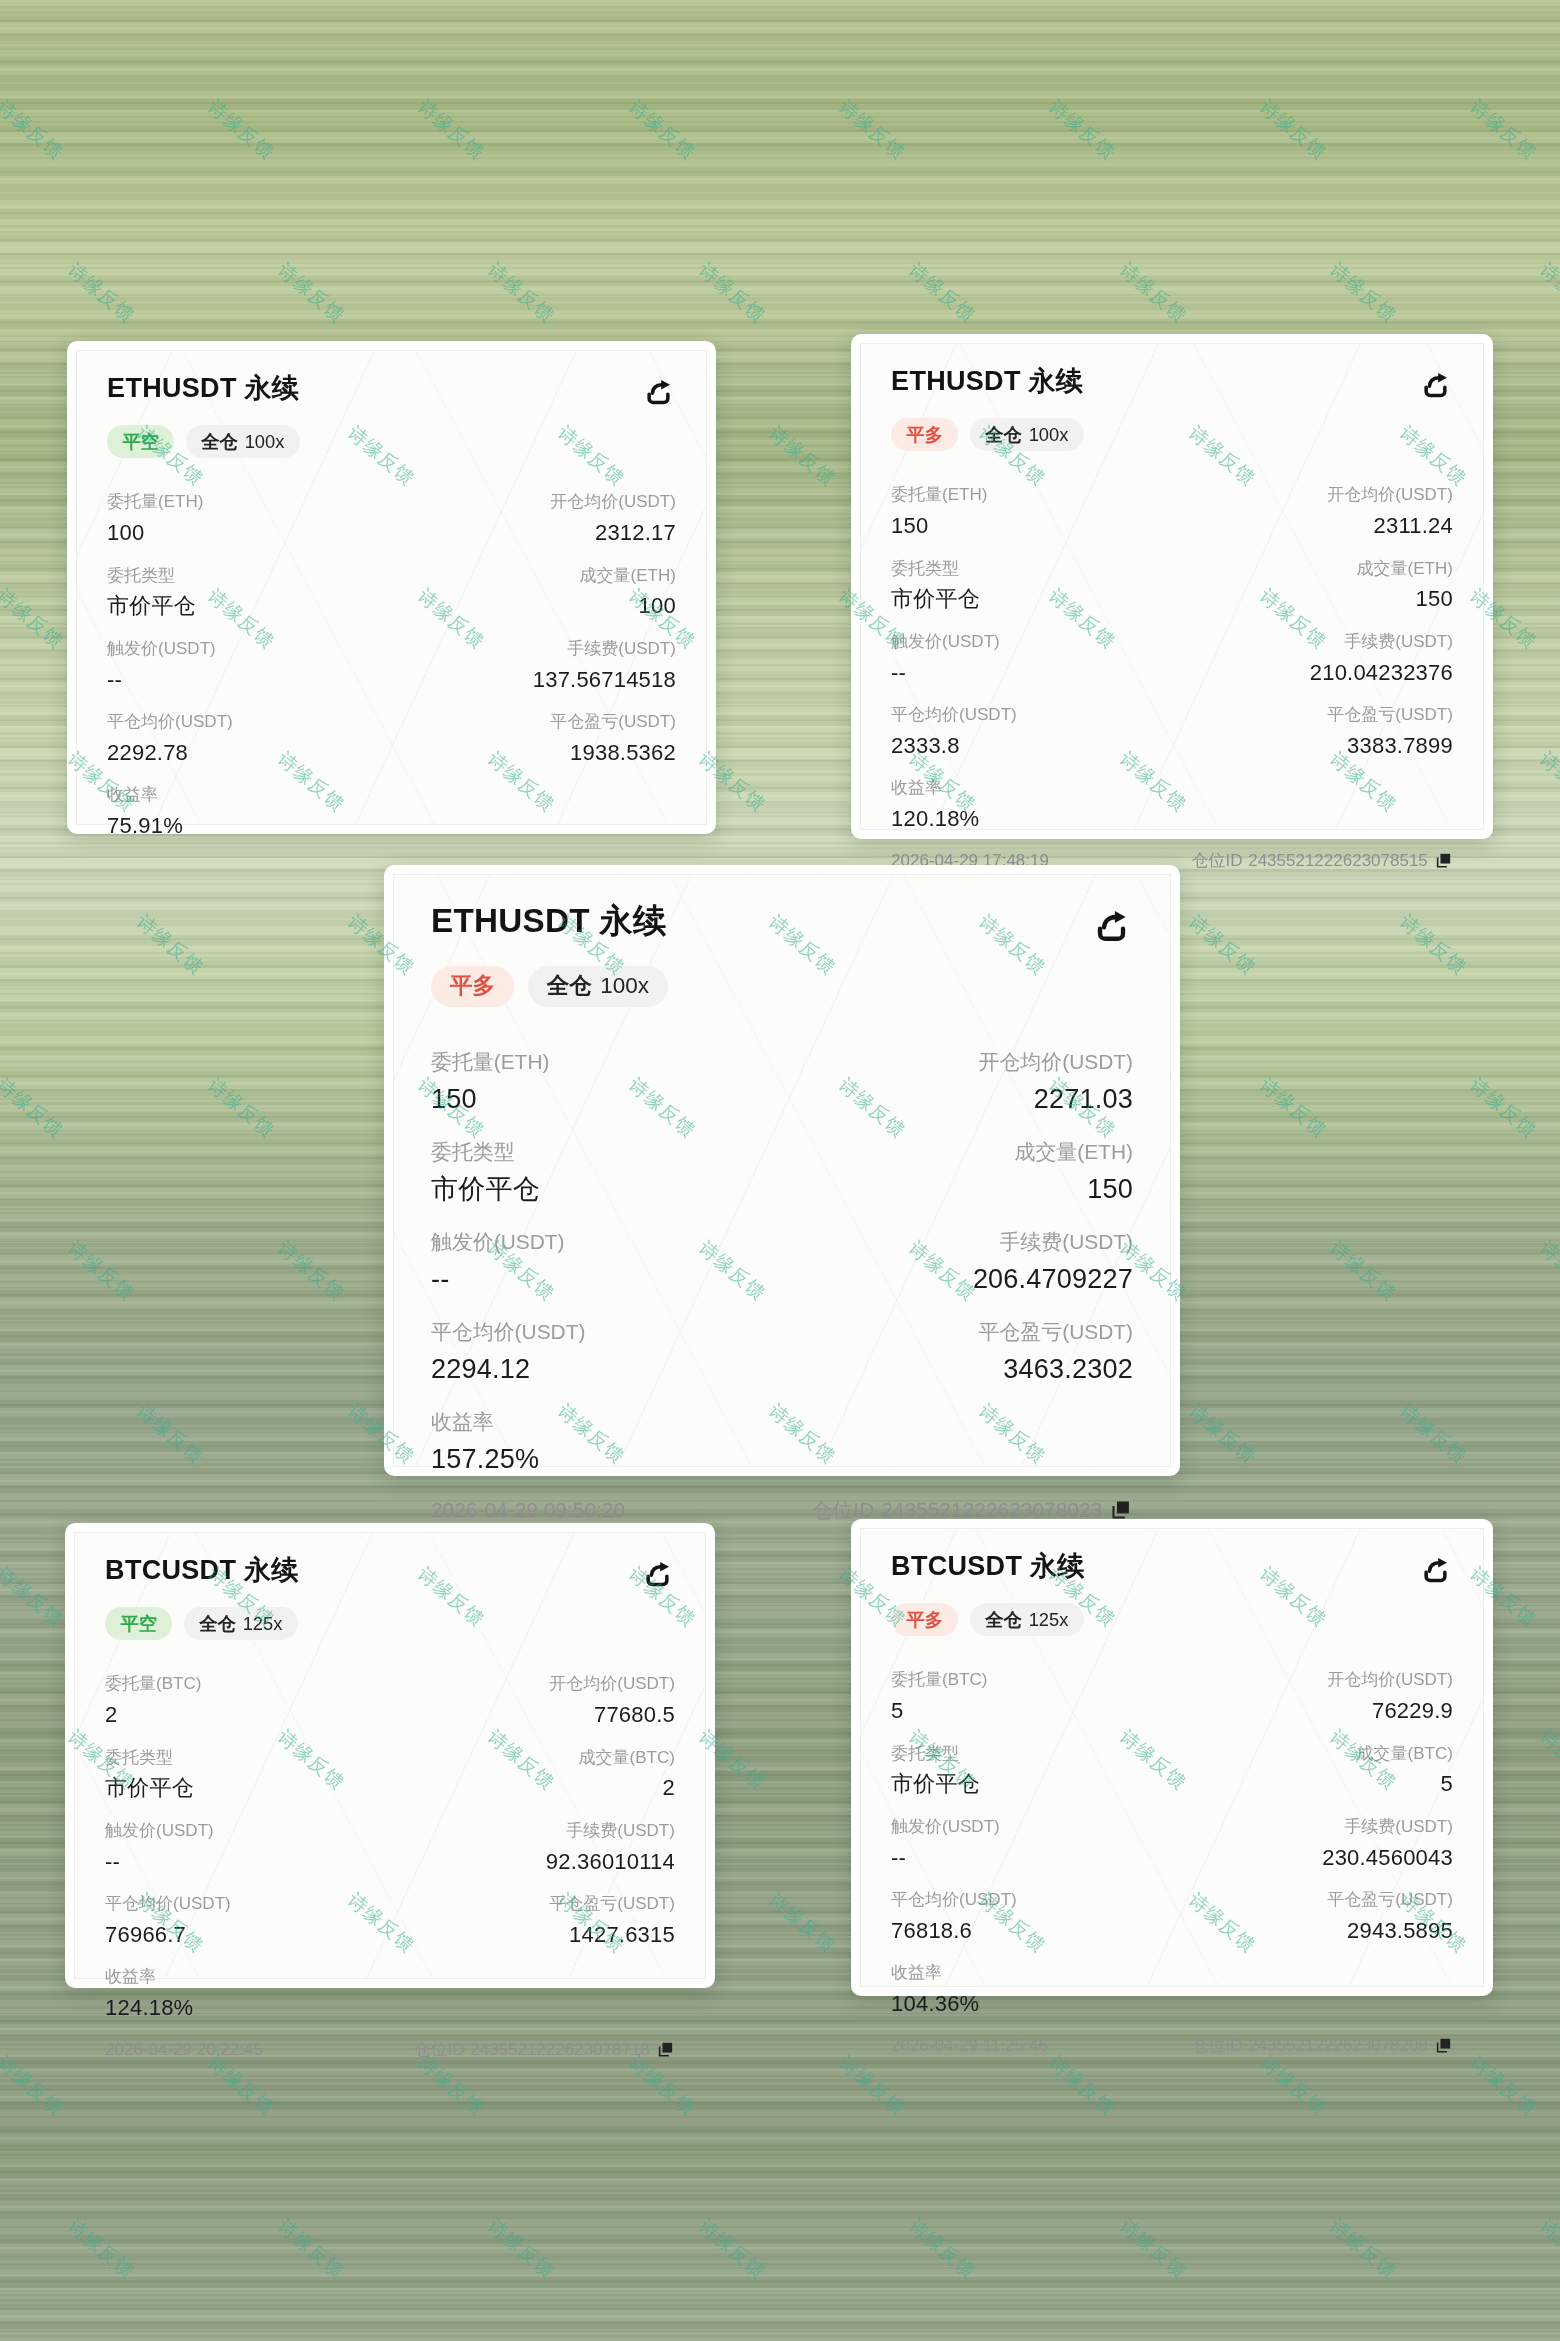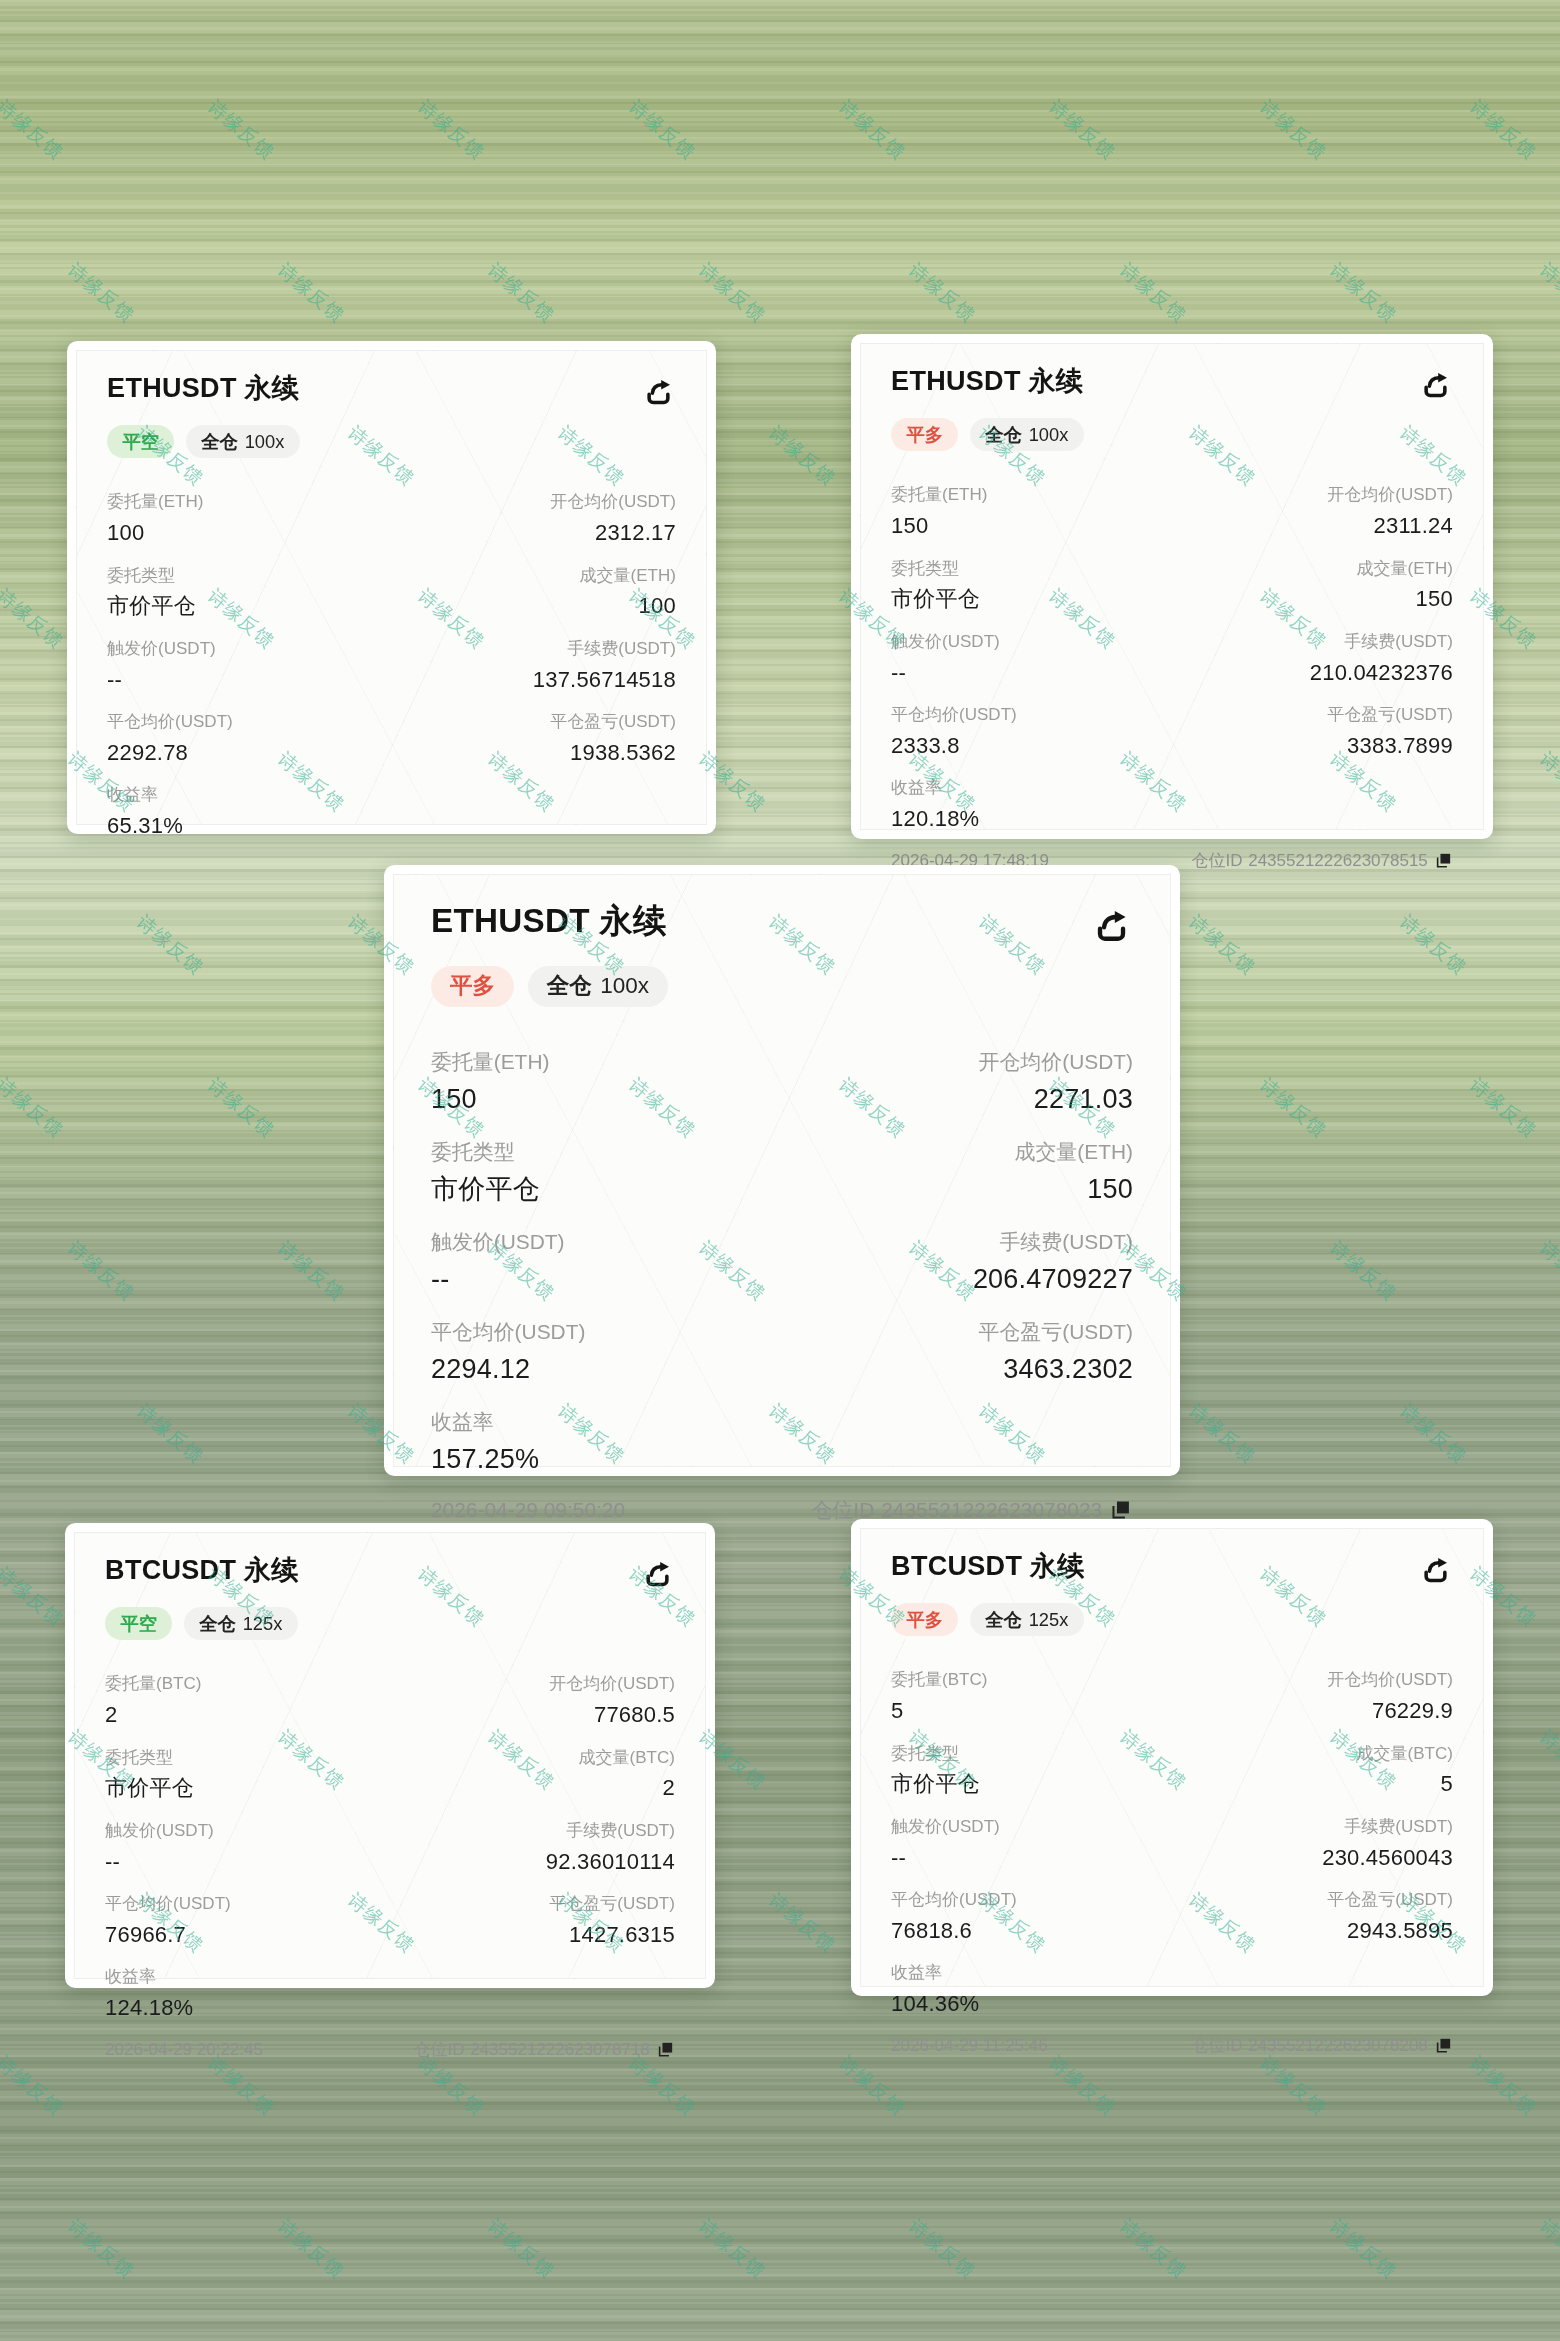--- a/index.html
+++ b/index.html
@@ -142,21 +142,21 @@
           <div class="cell">
             <div class="lbl">平仓均价(USDT)</div>
             <div class="val">2292.78</div>
           </div>
           <div class="cell r">
             <div class="lbl">平仓盈亏(USDT)</div>
             <div class="val">1938.5362</div>
           </div>
           <div class="cell">
             <div class="lbl">收益率</div>
-            <div class="val">65.31%</div>
+            <div class="val">75.91%</div>
           </div>
         </div>
     </div>
   </article>
     <article class="card card-2">
     <div class="card-inner">
       <div class="card-head">
         <h2 class="card-title">ETHUSDT 永续</h2>
         <button class="share-btn">
           <span>

